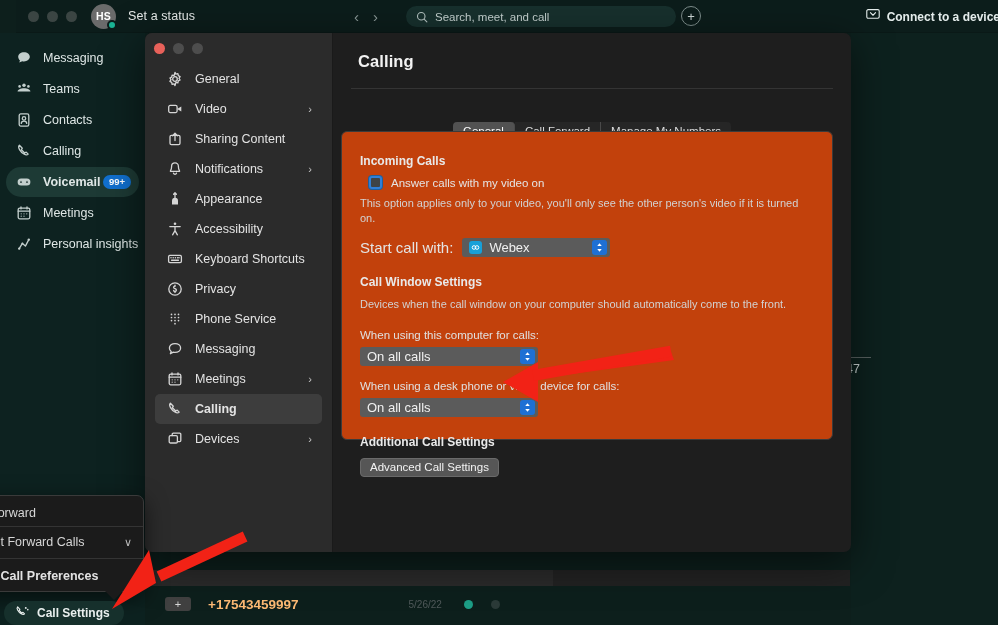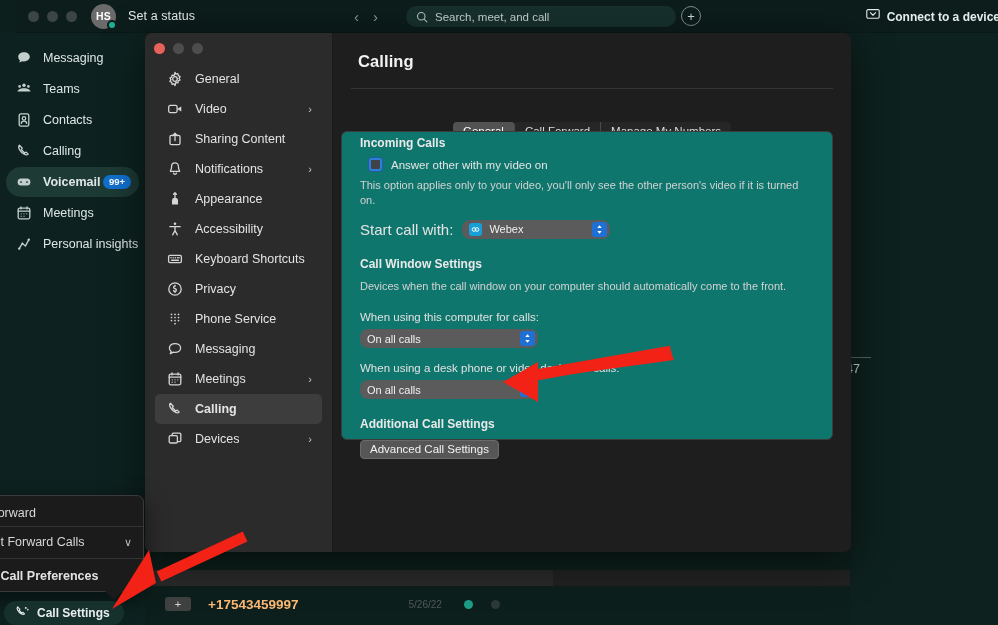--- a/index.html
+++ b/index.html
@@ -229,42 +229,42 @@
     border-right: 1px solid #4a4a4a;
     background: #262626;
   }
   .tab:first-child { border-radius: 4px 0 0 4px; }
   .tab:last-child { border-right: none; border-radius: 0 4px 4px 0; }
   .tab.active { background: #525252; color: #fff; border-radius: 4px; }
   .panel {
     position: absolute; left: 8px; top: 98px;
     width: 492px; height: 309px;
     border: 1px solid #3b3b3b; border-radius: 6px;
-    background: #0f766e;
-    padding: 4px 18px 0 18px;
+    background: #c2410c;
+    padding: 22px 18px 0 18px;
   }
   .sec-h {
     color: #e9e9e9; font-size: 12px; font-weight: bold;
     margin-bottom: 8px;
   }
   .chk-row { display: flex; align-items: center; gap: 9px; margin: 0 0 7px 9px; }
   .chk {
     width: 13px; height: 13px; border-radius: 3px;
     background: #3e4347; border: 2px solid #2f7fd8;
     box-shadow: 0 0 0 1px #1f5f9e;
   }
   .chk-lbl { color: #e4e4e4; font-size: 11.5px; }
   .hint { color: #d2d2d2; font-size: 11px; margin-bottom: 11px; line-height: 1.4; }
   .row-inline { display: flex; align-items: center; gap: 9px; margin-bottom: 4px; }
   .row-lbl { color: #e4e4e4; font-size: 15px; }
   .sel {
     height: 19px; background: #5b5b5b;
-    border-radius: 8px; display: flex; align-items: center;
+    border-radius: 3px; display: flex; align-items: center;
     padding: 0 3px 0 7px; position: relative;
-    color: #f0f0f0; font-size: 11px;
+    color: #f0f0f0; font-size: 13px;
   }
   .sel .stepper {
     position: absolute; right: 3px; top: 2px;
     width: 15px; height: 15px; border-radius: 3px;
     background: #1e70d4; color: #fff;
     display: flex; align-items: center; justify-content: center;
     font-size: 8px; line-height: 1;
     flex-direction: column;
   }
   .webex-ico {
@@ -583,21 +583,21 @@
             <span>Manage My Numbers</span>
           </div>
         </div>
 
       <div class="panel">
 
         <div class="sec-h">Incoming Calls</div>
 
         <div class="chk-row">
           <div class="chk"></div>
-          <div class="chk-lbl">Answer other with my video on</div>
+          <div class="chk-lbl">Answer calls with my video on</div>
         </div>
 
         <div class="hint">This option applies only to your video, you'll only see the other person's video if it is turned on.</div>
 
         <div class="row-inline">
           <div class="row-lbl">Start call with:</div>
           <div class="sel" style="width:148px">
             <span class="webex-ico">
               <svg width="9" height="9" viewBox="0 0 12 12">
                   <circle cx="4" cy="6" r="2.4" fill="none" stroke="#fff" stroke-width="1.3"></circle>

